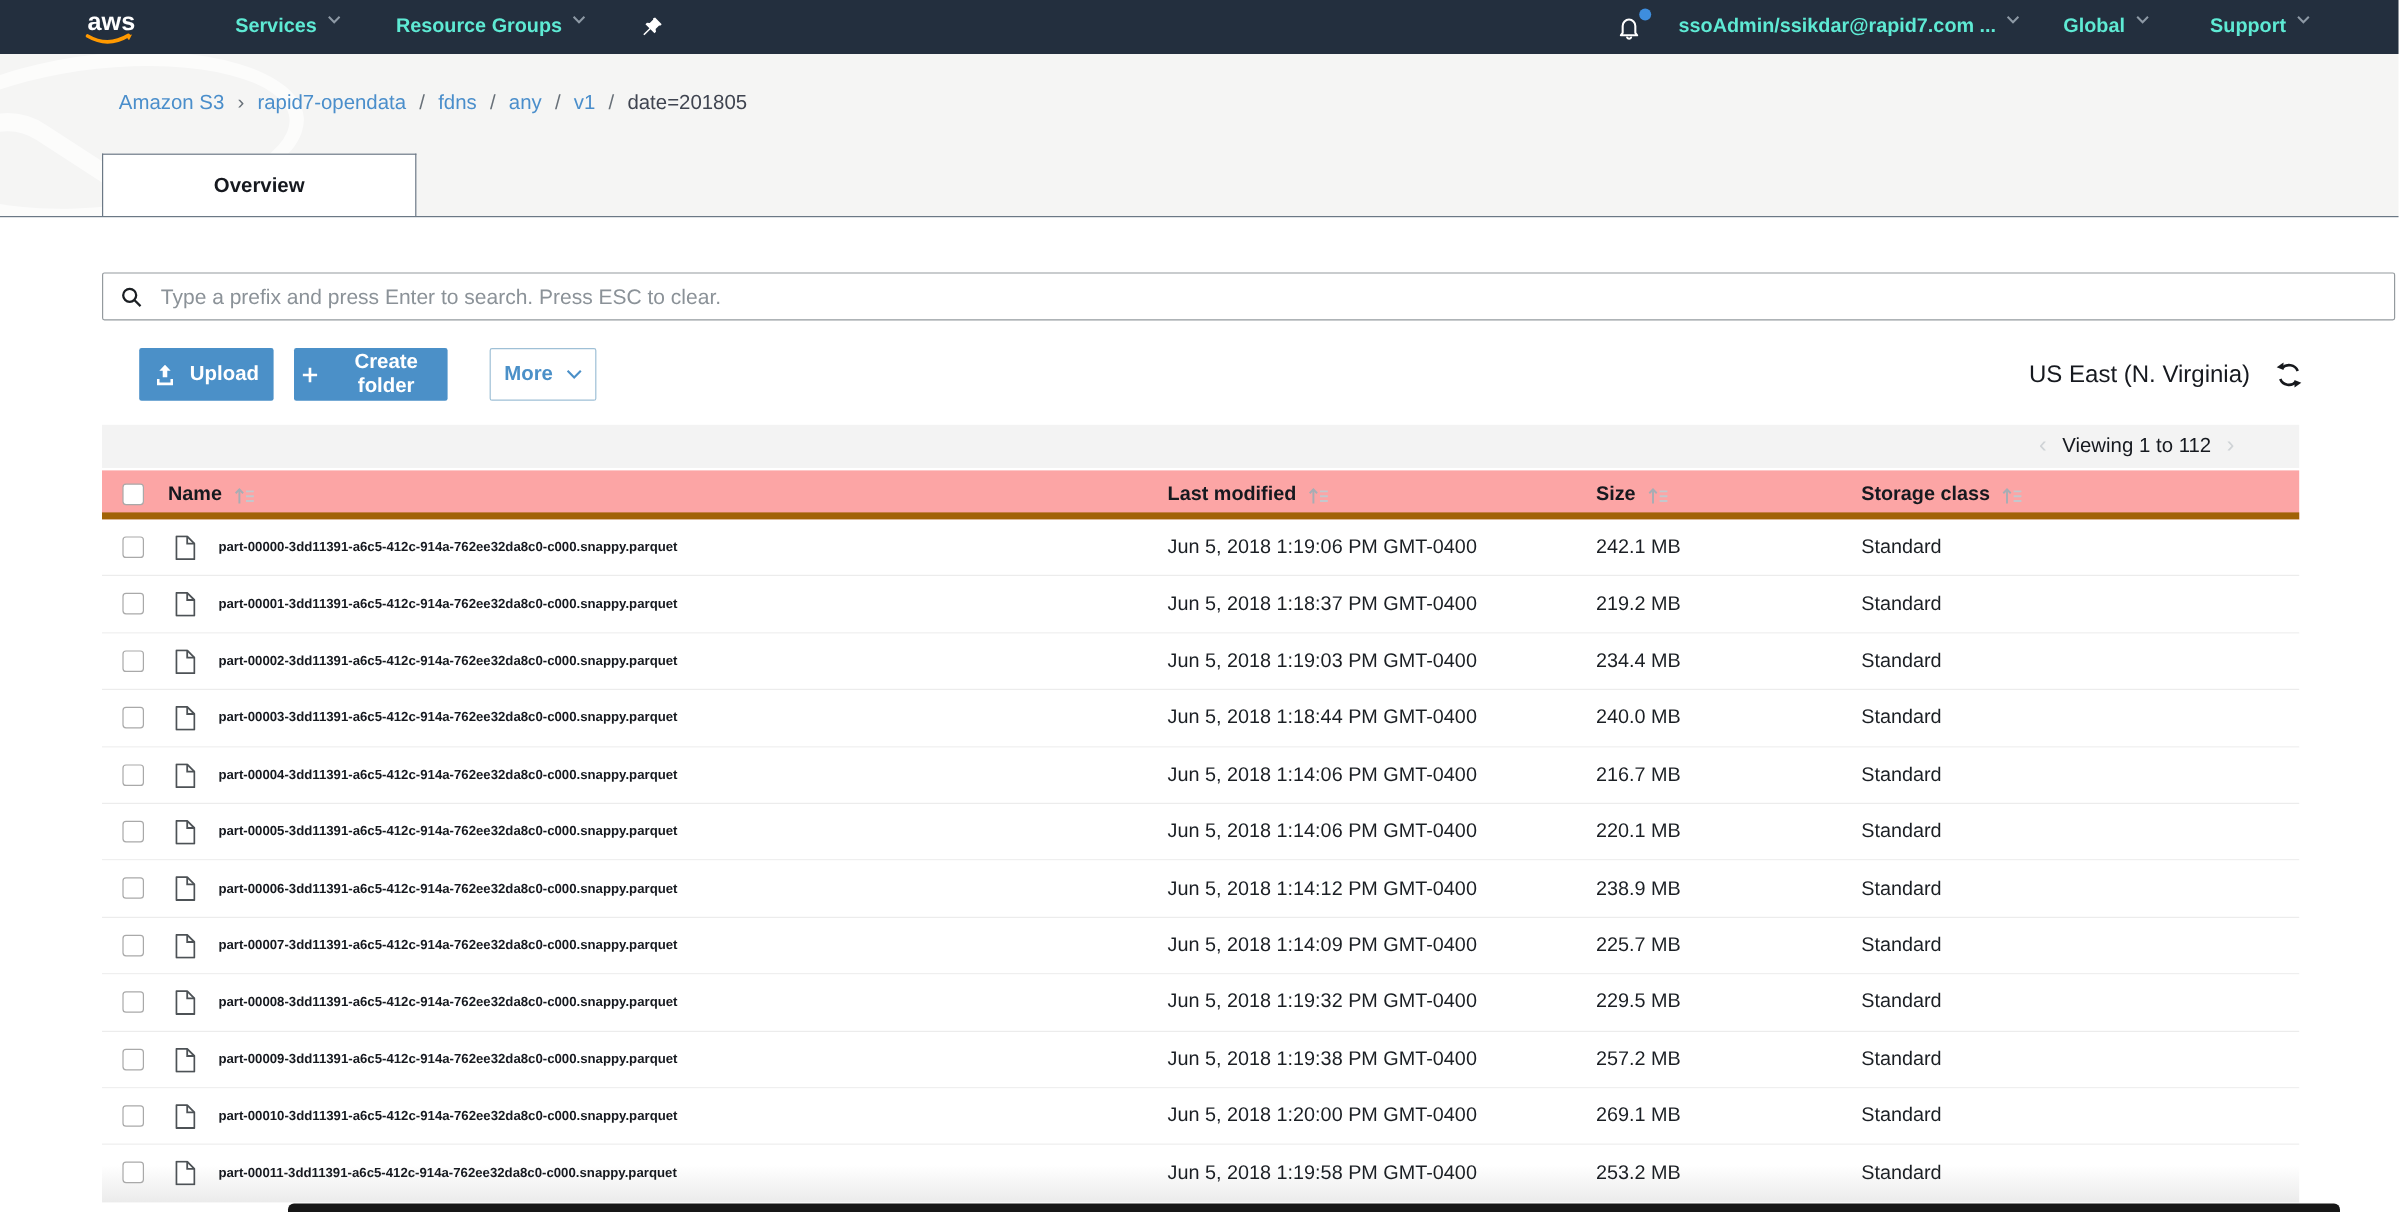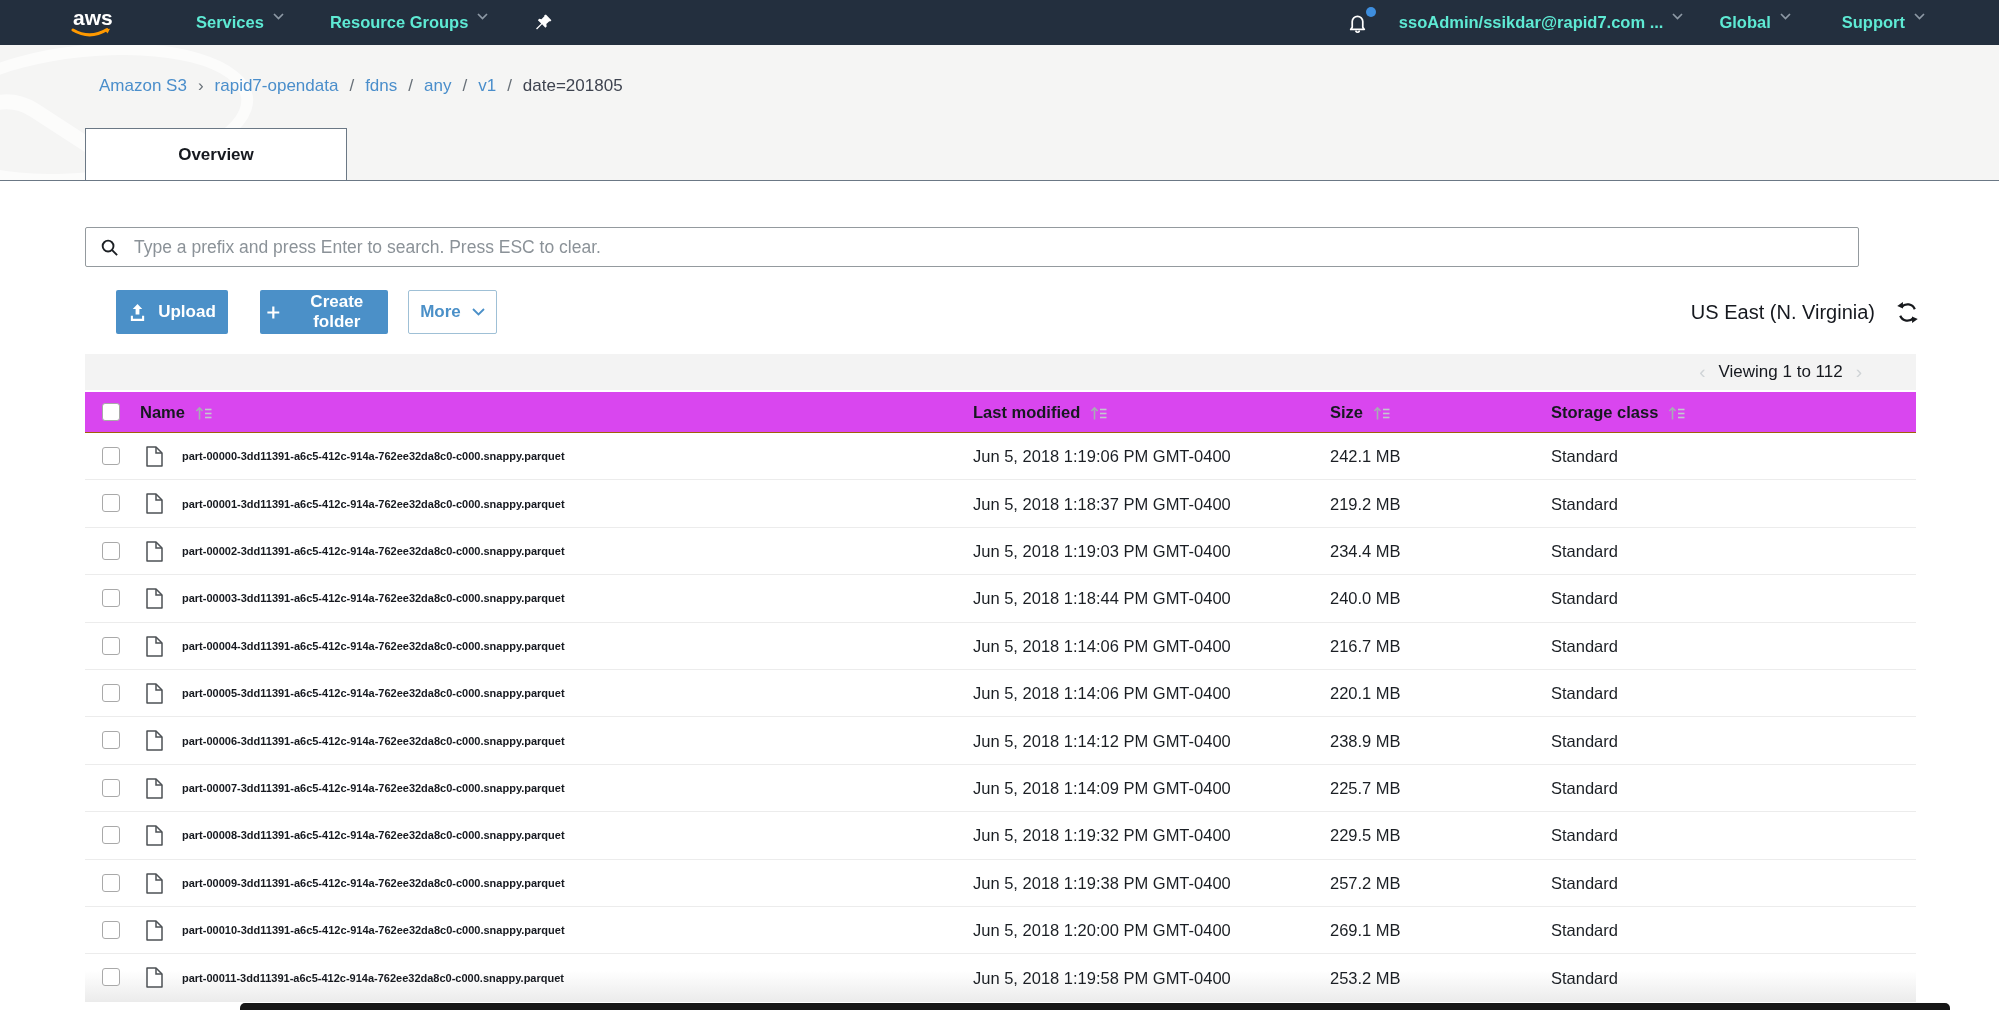--- a/index.html
+++ b/index.html
@@ -31,49 +31,49 @@
   .breadcrumb{position:absolute;left:99px;top:31px;display:flex;align-items:flex-start;gap:11px;font-size:17px;}
   .breadcrumb a{color:#4a8ecb;text-decoration:none;cursor:pointer;}
   .crumb-sep{color:#687078;}
   .crumb-current{color:#3f4450;}
 
   .tab{position:absolute;left:85px;top:83px;width:262px;height:53px;background:#fff;
        border:1px solid #6b7885;border-bottom:none;z-index:3;display:flex;align-items:center;
        justify-content:center;font-size:17px;font-weight:700;color:#16191f;cursor:pointer;box-sizing:border-box;}
 
   
-  .searchbox{position:absolute;left:85px;top:227px;width:1774px;height:40px;border:1px solid #949a9e;
+  .searchbox{position:absolute;left:85px;top:227px;width:1911px;height:40px;border:1px solid #949a9e;
              border-radius:2px;display:flex;align-items:center;box-sizing:border-box;background:#fff;}
   .search-icon{margin-left:14px;display:flex;align-items:center;}
   .searchbox input{flex:1;border:none;outline:none;font-size:17.5px;margin-left:13px;margin-right:10px;
                    font-family:inherit;color:#1b1f24;background:transparent;}
   .searchbox input::placeholder{color:#8b9298;opacity:1;}
 
   
   .toolbar{position:absolute;left:85px;top:290px;width:1831px;height:45px;margin-left:31px;}
   .btn{position:absolute;top:0;height:44px;display:flex;align-items:center;justify-content:center;
        gap:11px;font-size:17px;font-weight:700;border-radius:2px;cursor:pointer;border:none;
        font-family:inherit;box-sizing:border-box;}
   .btn-primary{background:#4b90c8;color:#fff;}
   .btn-upload{left:0;width:112px;}
-  .btn-create{left:144px;width:128px;}
+  .btn-create{left:129px;width:128px;}
   .btn-more{left:292px;width:89px;background:#fff;color:#4b90c8;border:1px solid #9fc0d6;}
   .region{position:absolute;right:0;top:0;height:44px;display:flex;align-items:center;gap:21px;padding-right:28px;}
   .region-label{font-size:20px;color:#16191f;cursor:pointer;}
   .refresh{display:flex;align-items:center;cursor:pointer;}
 
   
   .paging{position:absolute;left:85px;top:354px;width:1831px;height:36px;background:#f3f3f3;
           display:flex;align-items:center;justify-content:flex-end;gap:13px;padding-right:54px;
           box-sizing:border-box;font-size:17px;color:#16191f;}
   .pg-chev{color:#cfd3d6;font-size:19px;cursor:pointer;}
 
   
-  .thead{position:absolute;left:85px;top:392px;width:1831px;height:41px;background:#d946ef;
-         border-bottom:1px solid #a16207;box-sizing:border-box;}
+  .thead{position:absolute;left:85px;top:392px;width:1831px;height:41px;background:#fca5a5;
+         border-bottom:6px solid #a16207;box-sizing:border-box;}
   .checkbox{position:absolute;width:18px;height:18px;border:1px solid #a9a9a9;border-radius:3px;
             background:#fff;box-sizing:border-box;cursor:pointer;}
   .thead .checkbox{left:17px;top:11px;}
   .hcell{position:absolute;top:0;height:41px;display:flex;align-items:center;gap:10px;
          font-size:16.5px;font-weight:700;color:#16191f;}
   .h-name{left:55px;}
   .h-mod{left:888px;}
   .h-size{left:1245px;}
   .h-class{left:1466px;}
   .sort-icon{display:flex;align-items:center;cursor:pointer;}

